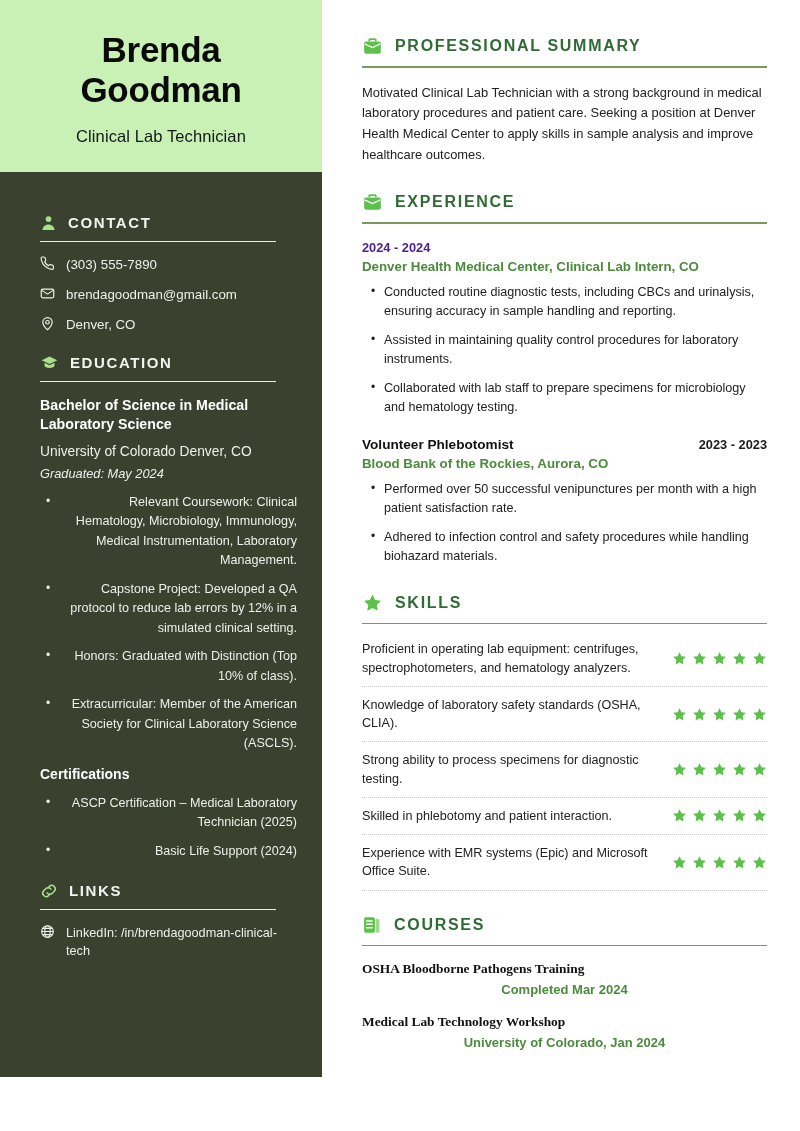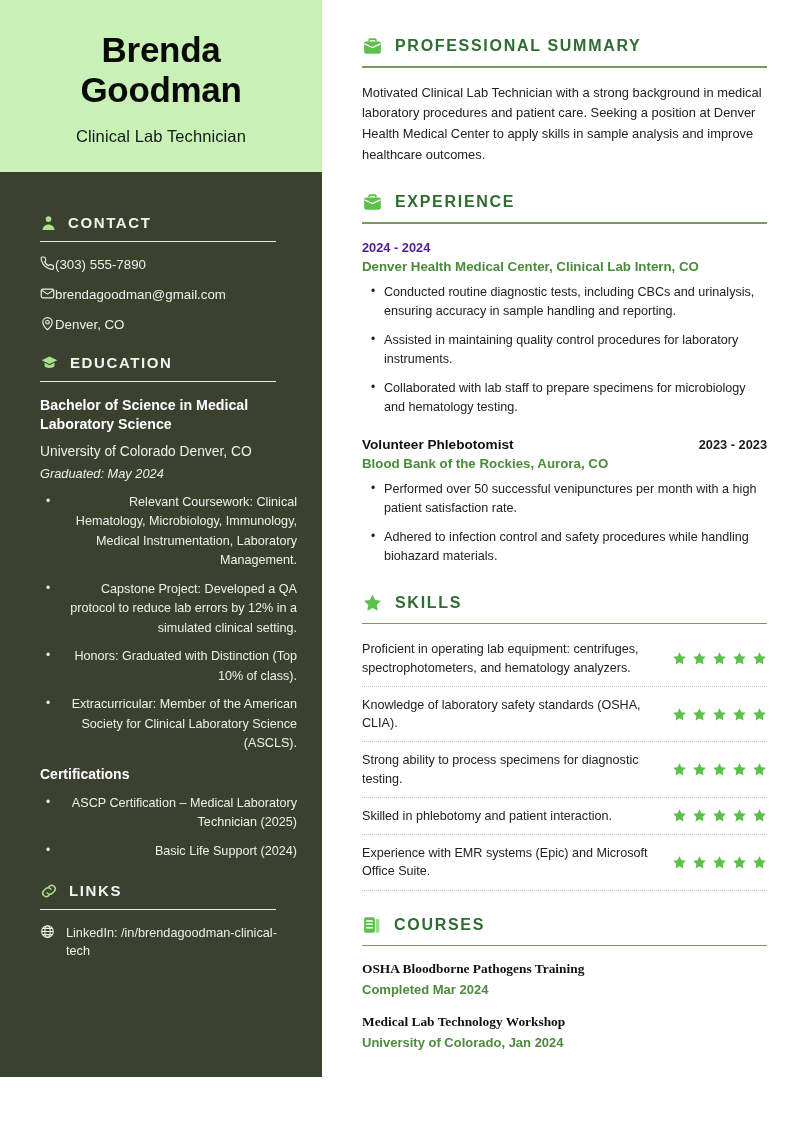--- a/index.html
+++ b/index.html
@@ -72,20 +72,21 @@
     background: #e9ece3;
     margin-top: 9px;
     margin-bottom: 4px;
     width: 236px;
   }
 
   .contact-list { margin-top: 14px; }
   .contact-row {
     display: flex;
     align-items: flex-start;
+    gap: 11px;
     margin-bottom: 12px;
   }
   .contact-text {
     font-size: 13.3px;
     color: #eef0ea;
     line-height: 1.35;
   }
 
   .edu-degree {
     margin-top: 14px;
@@ -256,20 +257,21 @@
     font-size: 13.4px;
     font-weight: bold;
     color: #111;
     font-family: Liberation Serif, serif;
   }
   .course-meta {
     margin-top: 5px;
     font-size: 13px;
     font-weight: bold;
     color: #4b8b3b;
+    text-align: center;
   }
 
   svg { display: block; }
 </style>
 </head>
 <body>
 
 <div class="page">
 
   <aside class="sidebar">

